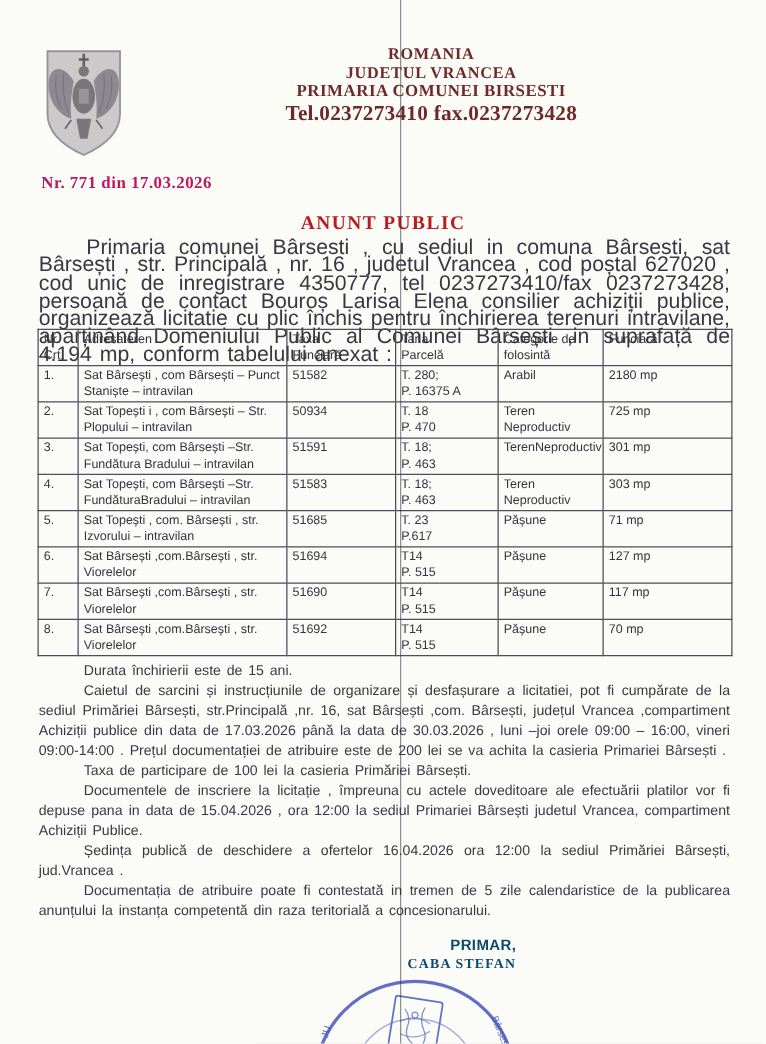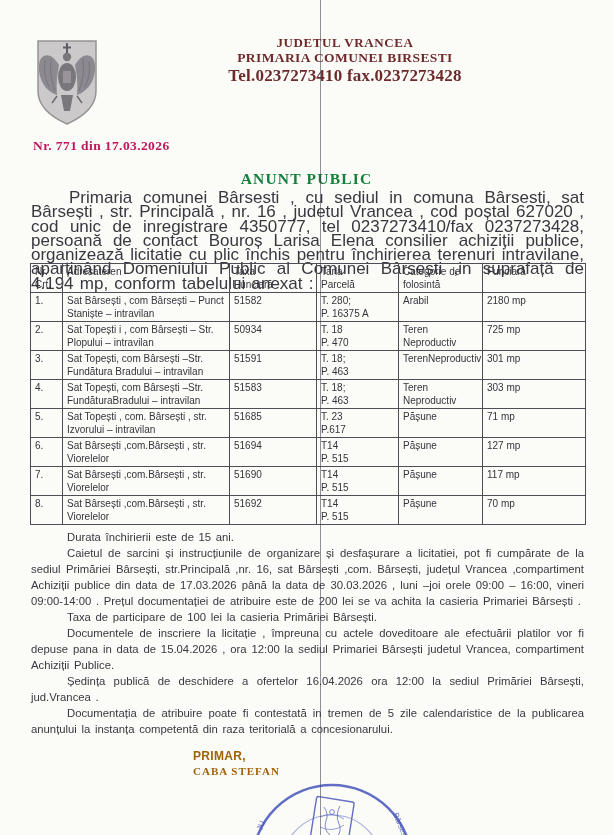--- a/index.html
+++ b/index.html
@@ -22,21 +22,21 @@
   .lh-line3 { font-size:13.5px; line-height:16px; letter-spacing:.4px; }
   .lh-line4 { font-size:17px; line-height:19px; letter-spacing:.2px; }
   .reg-number {
     position:absolute; left:33px; top:138px;
     font-family:"Liberation Serif", serif; font-weight:bold; font-size:13.5px;
     letter-spacing:.4px; color:#be185d;
   }
   .doc-title {
     position:absolute; left:0; top:170px; width:613px; text-align:center;
     font-family:"Liberation Serif", serif; font-weight:bold; font-size:15.5px;
-    letter-spacing:1.2px; color:#15803d;
+    letter-spacing:1.2px; color:#b91c1c;
   }
   .intro {
     position:absolute; left:31px; top:191px; width:553px; margin:0;
     font-size:17px; line-height:14.3px; text-align:justify; text-indent:38px;
     word-spacing:1.5px; color:#383840;
   }
   table.parcels {
     position:absolute; left:30px; top:263px; width:555px;
     border-collapse:collapse; table-layout:fixed;
     font-size:10px; line-height:13px; color:#34353c;padding-left:26px;
@@ -47,21 +47,21 @@
   }
   table.parcels th { height:26px; }
   table.parcels td { height:27px; }
   .pre { white-space:pre-line; }
   .nr-cell { text-align:right; padding-right:3px; }
   .paras { position:absolute; left:31px; top:529px; width:553px; }
   .paras p {
     margin:0; font-size:11.3px; line-height:16px; text-align:justify;
     text-indent:36px; word-spacing:1.5px; color:#383840;
   }
-  .signature { position:absolute; left:193px; top:749px; width:220px; text-align:left; color:#a16207; }
+  .signature { position:absolute; left:193px; top:749px; width:220px; text-align:right; color:#0c4a6e; }
   .sig-role { font-weight:bold; font-size:12px; letter-spacing:.3px; }
   .sig-name { font-weight:bold; font-size:11px; font-family:"Liberation Serif", serif; letter-spacing:1px; margin-top:2px; }
   .stamp { position:absolute; left:250px; top:781px; width:164px; height:54px; z-index:5; }
 </style>
 </head>
 <body>
 
 <div class="page">
 
   <svg class="coat-of-arms" viewBox="0 0 68 90">
@@ -72,20 +72,21 @@
     <path d="M56,24 Q58,38 52,50 M50,22 Q52,38 46,54" stroke="#5f5b62" fill="none" stroke-width="1" opacity=".6"></path>
     <ellipse cx="34" cy="40" rx="9" ry="14" fill="#6f6b72"></ellipse>
     <circle cx="34" cy="20" r="4.2" fill="#6f6b72"></circle>
     <path d="M34,6 V16 M30,10.5 H38" stroke="#55515a" stroke-width="2"></path>
     <rect x="30" y="34" width="8" height="12" fill="#908c92"></rect>
     <path d="M28,58 L40,58 L37,74 L31,74 Z" fill="#6f6b72"></path>
     <path d="M24,59 L19,66 M44,59 L49,66" stroke="#5f5b62" stroke-width="1.4" fill="none"></path>
   </svg>
 
   <div class="letterhead">
+    <div class="lh-line1">ROMANIA</div>
     <div class="lh-line2">JUDETUL VRANCEA</div>
     <div class="lh-line3">PRIMARIA COMUNEI BIRSESTI</div>
     <div class="lh-line4">Tel.0237273410 fax.0237273428</div>
   </div>
 
   <div class="reg-number">Nr. 771 din 17.03.2026</div>
 
   <div class="doc-title">ANUNT PUBLIC</div>
 
   <p class="intro">Primaria comunei Bârsesti , cu sediul in comuna Bârsesti, sat Bârsești , str. Principală , nr. 16 , judetul Vrancea , cod poștal 627020 , cod unic de inregistrare 4350777, tel 0237273410/fax 0237273428, persoană de contact Bouroș Larisa Elena consilier achiziții publice, organizează licitatie cu plic închis pentru închirierea terenuri intravilane, aparținând Domeniului Public al Comunei Bârsești ,in suprafață de 4.194 mp, conform tabelului anexat :</p>

